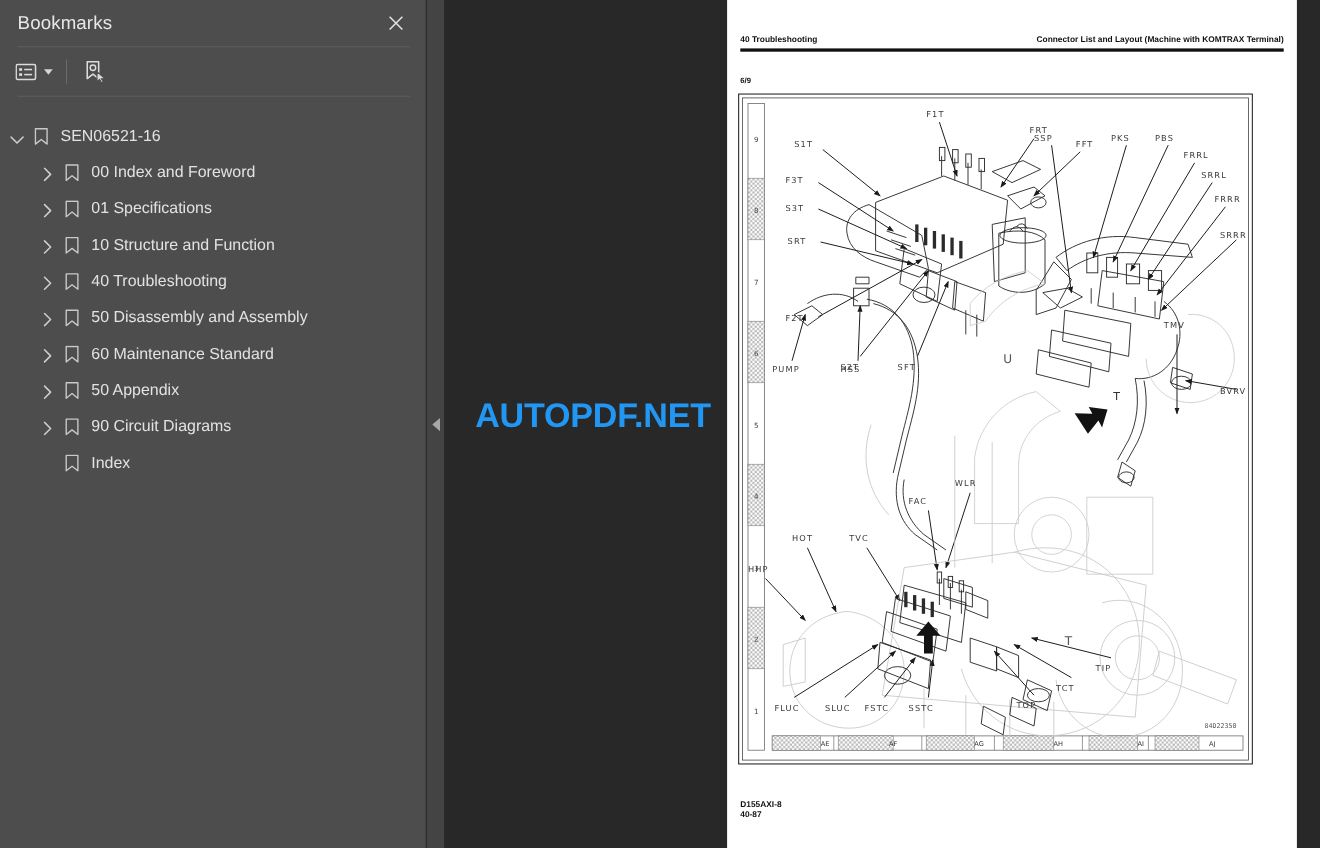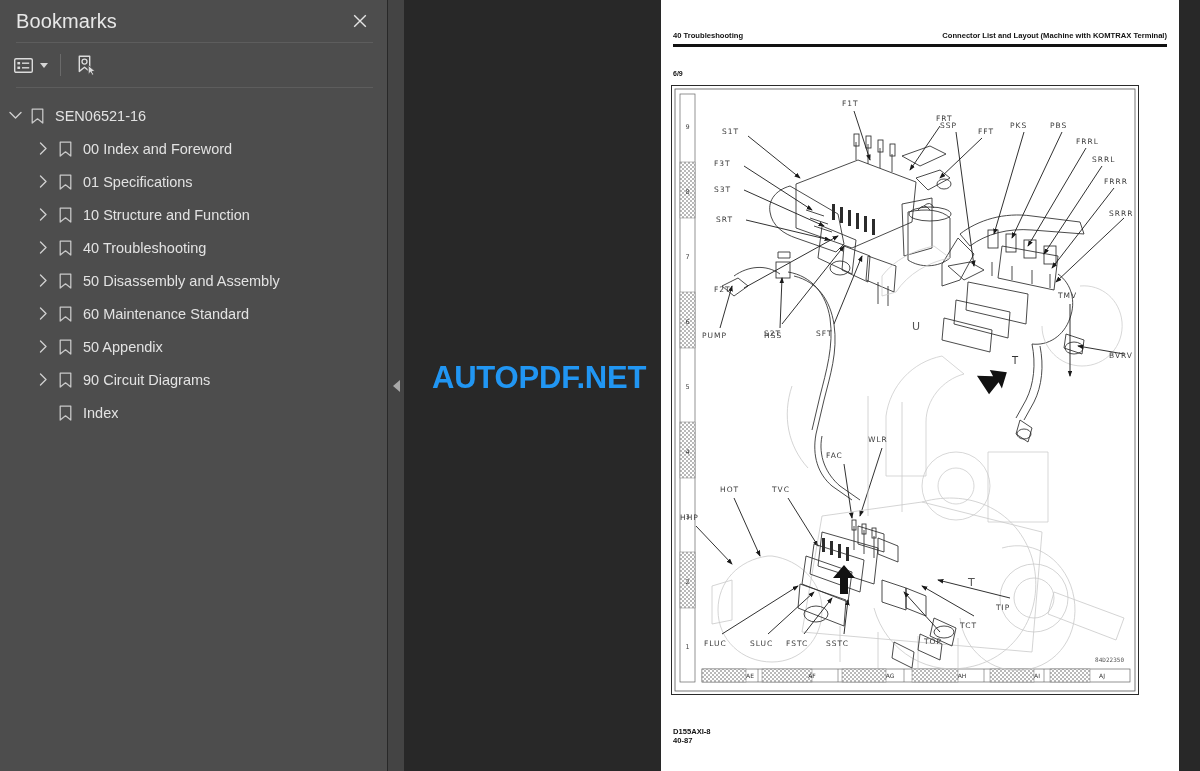--- a/index.html
+++ b/index.html
@@ -20,21 +20,21 @@
     background: #4d4d4d;
     display: flex; flex-direction: column;
   }
   #sidebar-header {
     position: relative;
     height: 42px; flex: 0 0 42px;
     display: flex; align-items: center;
     padding: 0 14px 0 16px;
   }
   #sidebar-title {
-    color: #e8e8e8; font-size: 20px; letter-spacing: .1px;
+    color: #e8e8e8; font-size: 17px; letter-spacing: .1px;
     flex: 1 1 auto; white-space: nowrap;
   }
   #close-btn {
     width: 26px; height: 26px; flex: 0 0 26px;
     display: flex; align-items: center; justify-content: center;
     cursor: pointer; color: #e0e0e0;
   }
   #close-btn svg { display: block; }
   .hdr-rule {
     height: 1px; background: #5d5d5d;
@@ -58,21 +58,21 @@
     border-left: 4px solid transparent;
     border-right: 4px solid transparent;
     border-top: 5px solid #d6d6d6;
   }
 
   #tree {
     flex: 1 1 auto; overflow: hidden;
     padding-top: 11px;
   }
   .tree-row {
-    display: flex; align-items: center;
+    display: flex; align-items: flex-end;
     height: 33px; cursor: pointer;
     color: #e2e2e2; font-size: 14.5px;
     white-space: nowrap;
   }
   .twisty {
     width: 22px; flex: 0 0 22px;
     display: flex; align-items: center; justify-content: center;
     color: #cfcfcf;
   }
   .twisty.empty { visibility: hidden; }

